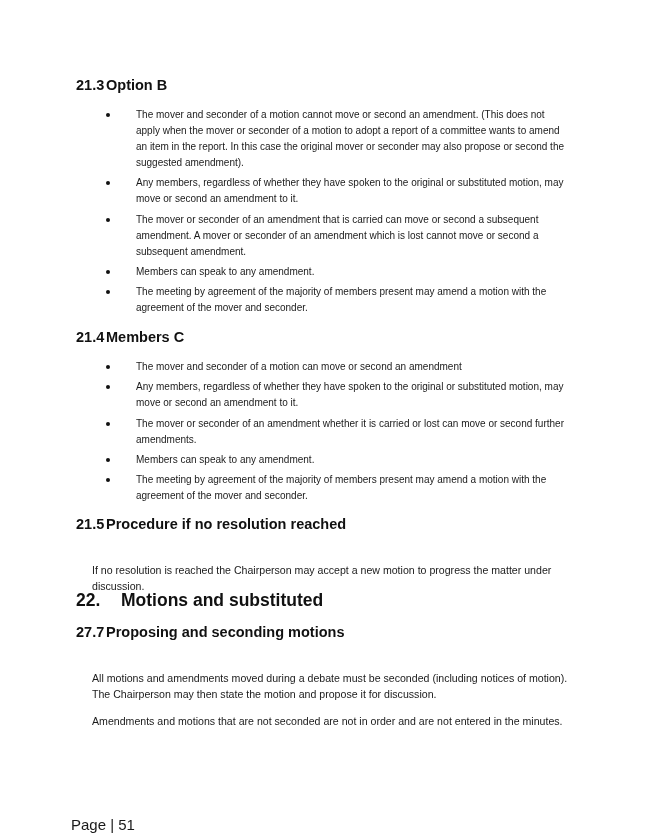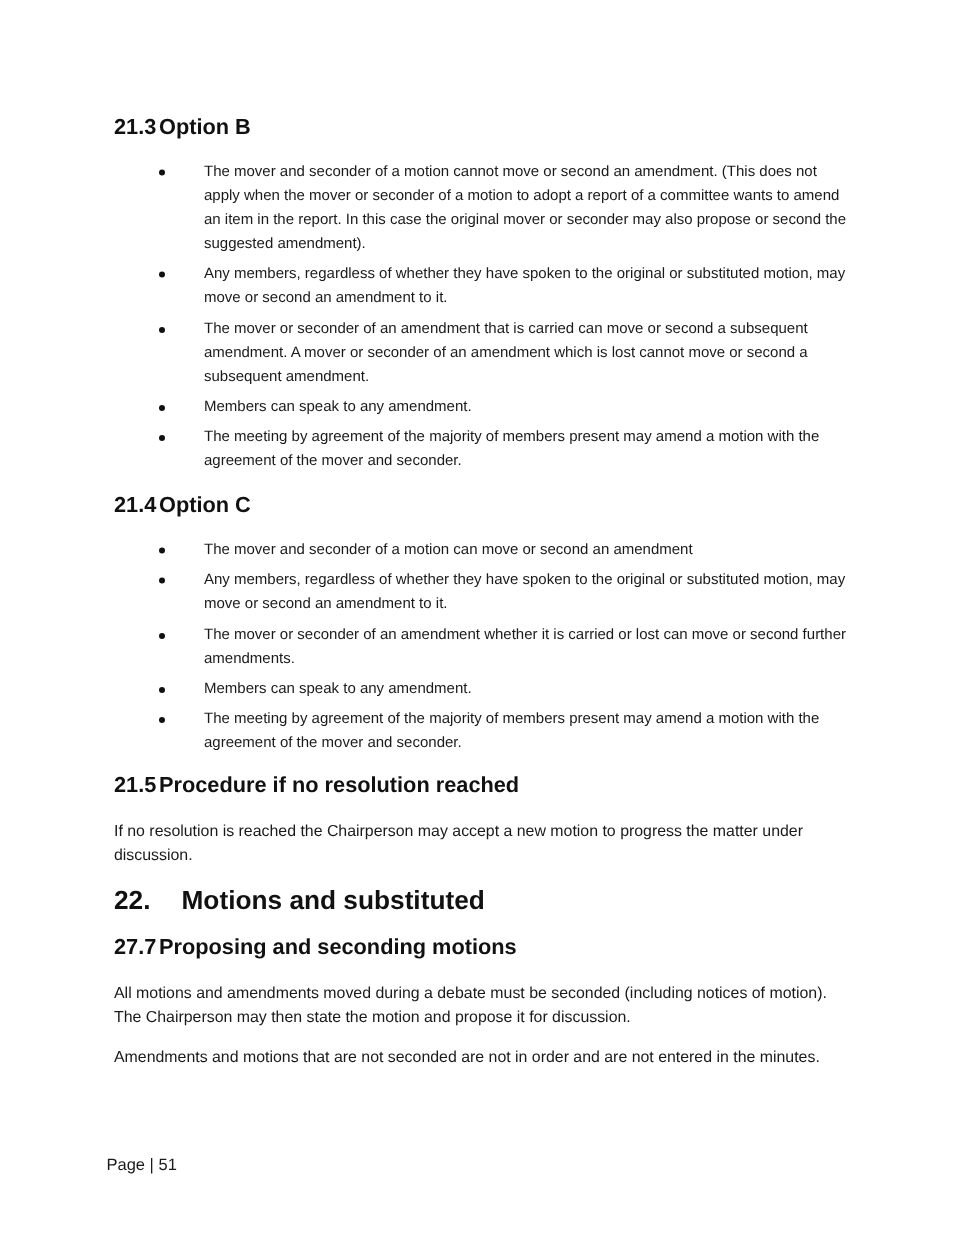--- a/index.html
+++ b/index.html
@@ -75,27 +75,27 @@
       border-radius: 50%;
       background: #111;
     }
     .para {
       position: absolute;
       left: 76px;
       width: 490px;
       font-size: 10.6px;
       line-height: 16px;
       color: #1a1a1a;
-      margin: 0;
+      margin: 16px;
     }
     .footer {
       position: absolute;
       left: 71px;
-      top: 771px;
-      font-size: 11px;
+      top: 816px;
+      font-size: 15px;
       color: #1a1a1a;
       text-align: right;
     }
   </style>
 </head>
 <body>
 
 <div class="page">
 
   <div class="h2" style="top:77px;">
@@ -121,21 +121,21 @@
       <span>Members can speak to any amendment.</span>
     </li>
     <li>
       <span class="dot"></span>
       <span>The meeting by agreement of the majority of members present may amend a motion with the agreement of the mover and seconder.</span>
     </li>
   </ul>
 
   <div class="h2" style="top:329px;">
     <span class="num">21.4</span>
-    <span class="title">Option C</span>
+    <span class="title">Members C</span>
   </div>
 
   <ul class="bullets" style="top:359px;">
     <li>
       <span class="dot"></span>
       <span>The mover and seconder of a motion can move or second an amendment</span>
     </li>
     <li>
       <span class="dot"></span>
       <span>Any members, regardless of whether they have spoken to the original or substituted motion, may move or second an amendment to it.</span>

